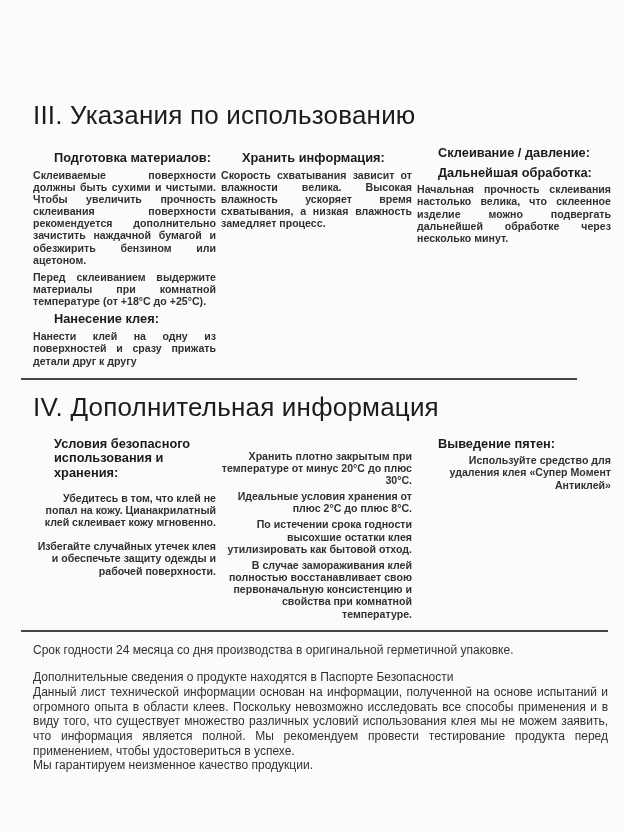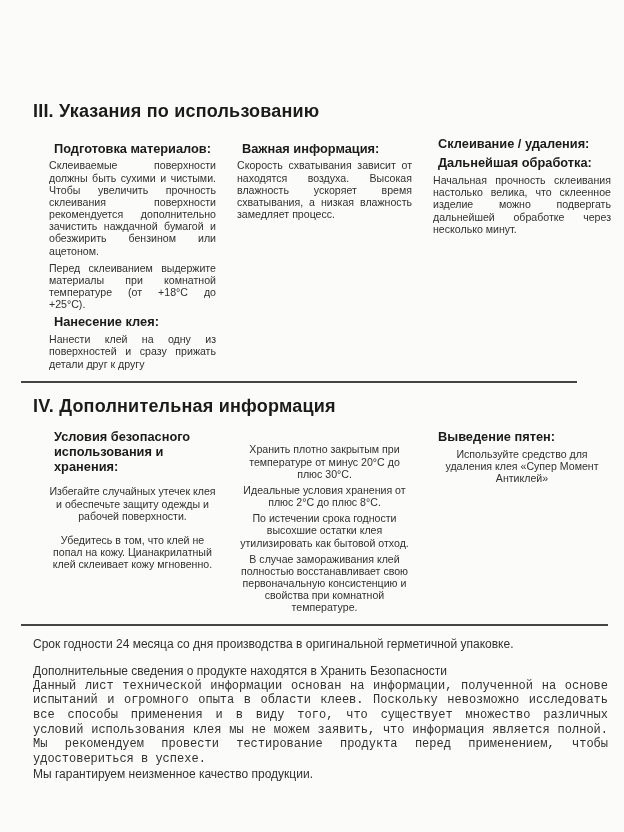--- a/index.html
+++ b/index.html
@@ -9,22 +9,22 @@
     margin:0 auto;
     background:#fbfbf9;
     box-sizing:border-box;
     padding-top:101px;
     overflow:hidden;
     font-family:"Liberation Sans","DejaVu Sans",sans-serif;
     color:#2e2e2e;
   }
   .sec-title {
     margin:0 0 0 33px;
-    font-size:18px;
-    font-weight:bold;
+    font-size:26px;
+    font-weight:normal;
     color:#1b1b1b;
     letter-spacing:0.2px;
     line-height:1.15;
   }
   .cols {
     display:grid;
     grid-template-columns:183px 191px 194px;
     column-gap:5px;
     margin-left:33px;
     width:578px;
@@ -34,101 +34,102 @@
   .s3 .c1, .s3 .c2 { padding-top:5px; }
   .bh {
     margin:0 0 3px 0;
     font-size:12.8px;
     font-weight:bold;
     color:#1b1b1b;
     line-height:1.15;
     padding-left:21px;
   }
   .cols p {
-    margin:0 0 5px 16px;
+    margin:0 0 5px 0;
     font-size:10.6px;
     line-height:1.15;
     color:#313131;
+    font-weight:bold;
   }
   .s3 p { text-align:justify; }
   .mt { margin-top:5px; }
   .rule {
     border:none;
     border-top:2px solid #454545;
     margin:6px 0 0 21px;
     height:0;
   }
   .rule1 { width:556px; }
   .rule2 { width:587px; }
   .t4 { margin-top:13px; }
   .s4 { margin-top:14px; }
-  .s4 p { text-align:center; margin-bottom:4px; }
+  .s4 p { text-align:right; margin-bottom:4px; }
   .s4 .c1 .bh { margin-bottom:11px; }
   .s4 .c1 p { margin-bottom:12px; }
   .s4 .c2 { padding-top:13px; }
   .footer {
     margin:11px 16px 0 33px;
     font-size:12px;
     line-height:1.22;
     color:#313131;
   }
   .footer p { margin:0; }
   .footer .f1 { margin-bottom:13px; }
-  .footer .f3 { text-align:justify;font-family:Liberation Mono, monospace; }
+  .footer .f3 { text-align:justify; }
 </style>
 </head>
 <body>
 
 <div class="page">
 
   <h1 class="sec-title">III. Указания по использованию</h1>
 
   <div class="cols s3">
     <div class="col c1">
       <h2 class="bh">Подготовка материалов:</h2>
       <p>Склеиваемые поверхности должны быть сухими и чистыми. Чтобы увеличить прочность склеивания поверхности рекомендуется дополнительно зачистить наждачной бумагой и обезжирить бензином или ацетоном.</p>
       <p>Перед склеиванием выдержите материалы при комнатной температуре (от +18°С до +25°С).</p>
       <h2 class="bh mt">Нанесение клея:</h2>
       <p>Нанести клей на одну из поверхностей и сразу прижать детали друг к другу</p>
     </div>
     <div class="col c2">
-      <h2 class="bh">Важная информация:</h2>
-      <p>Скорость схватывания зависит от находятся воздуха. Высокая влажность ускоряет время схватывания, а низкая влажность замедляет процесс.</p>
+      <h2 class="bh">Хранить информация:</h2>
+      <p>Скорость схватывания зависит от влажности велика. Высокая влажность ускоряет время схватывания, а низкая влажность замедляет процесс.</p>
     </div>
     <div class="col c3">
-      <h2 class="bh">Склеивание / удаления:</h2>
+      <h2 class="bh">Склеивание / давление:</h2>
       <h2 class="bh mt">Дальнейшая обработка:</h2>
       <p>Начальная прочность склеивания настолько велика, что склеенное изделие можно подвергать дальнейшей обработке через несколько минут.</p>
     </div>
   </div>
 
   <hr class="rule rule1">
 
   <h1 class="sec-title t4">IV. Дополнительная информация</h1>
 
   <div class="cols s4">
     <div class="col c1">
       <h2 class="bh">Условия безопасного использования и хранения:</h2>
+      <p>Убедитесь в том, что клей не попал на кожу. Цианакрилатный клей склеивает кожу мгновенно.</p>
       <p>Избегайте случайных утечек клея и обеспечьте защиту одежды и рабочей поверхности.</p>
-      <p>Убедитесь в том, что клей не попал на кожу. Цианакрилатный клей склеивает кожу мгновенно.</p>
     </div>
     <div class="col c2">
       <p>Хранить плотно закрытым при температуре от минус 20°С до плюс 30°С.</p>
       <p>Идеальные условия хранения от плюс 2°С до плюс 8°С.</p>
       <p>По истечении срока годности высохшие остатки клея утилизировать как бытовой отход.</p>
       <p>В случае замораживания клей полностью восстанавливает свою первоначальную консистенцию и свойства при комнатной температуре.</p>
     </div>
     <div class="col c3">
       <h2 class="bh">Выведение пятен:</h2>
       <p>Используйте средство для удаления клея «Супер Момент Антиклей»</p>
     </div>
   </div>
 
   <hr class="rule rule2">
 
   <div class="footer">
     <p class="f1">Срок годности 24 месяца со дня производства в оригинальной герметичной упаковке.</p>
-    <p class="f2">Дополнительные сведения о продукте находятся в Хранить Безопасности</p>
+    <p class="f2">Дополнительные сведения о продукте находятся в Паспорте Безопасности</p>
     <p class="f3">Данный лист технической информации основан на информации, полученной на основе испытаний и огромного опыта в области клеев. Поскольку невозможно исследовать все способы применения и в виду того, что существует множество различных условий использования клея мы не можем заявить, что информация является полной. Мы рекомендуем провести тестирование продукта перед применением, чтобы удостовериться в успехе.</p>
     <p class="f4">Мы гарантируем неизменное качество продукции.</p>
   </div>
 
 </div>
 
 </body></html>

